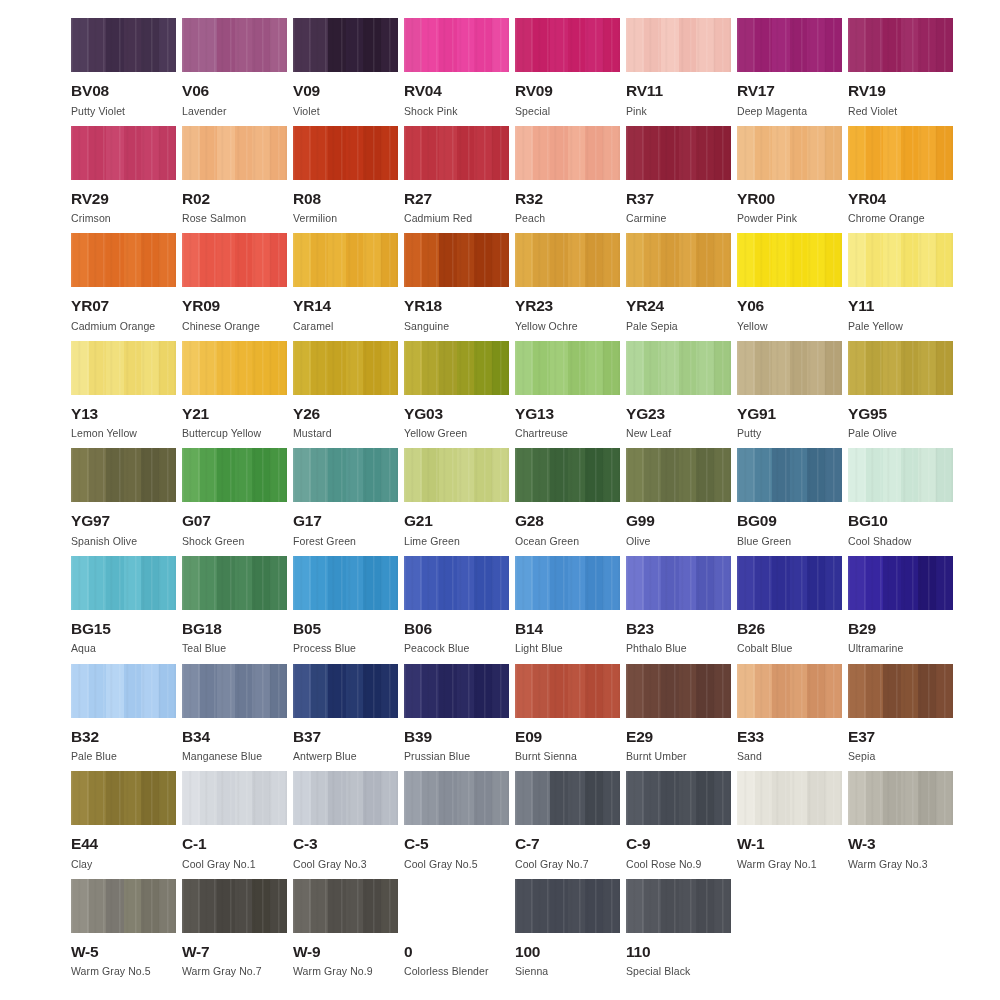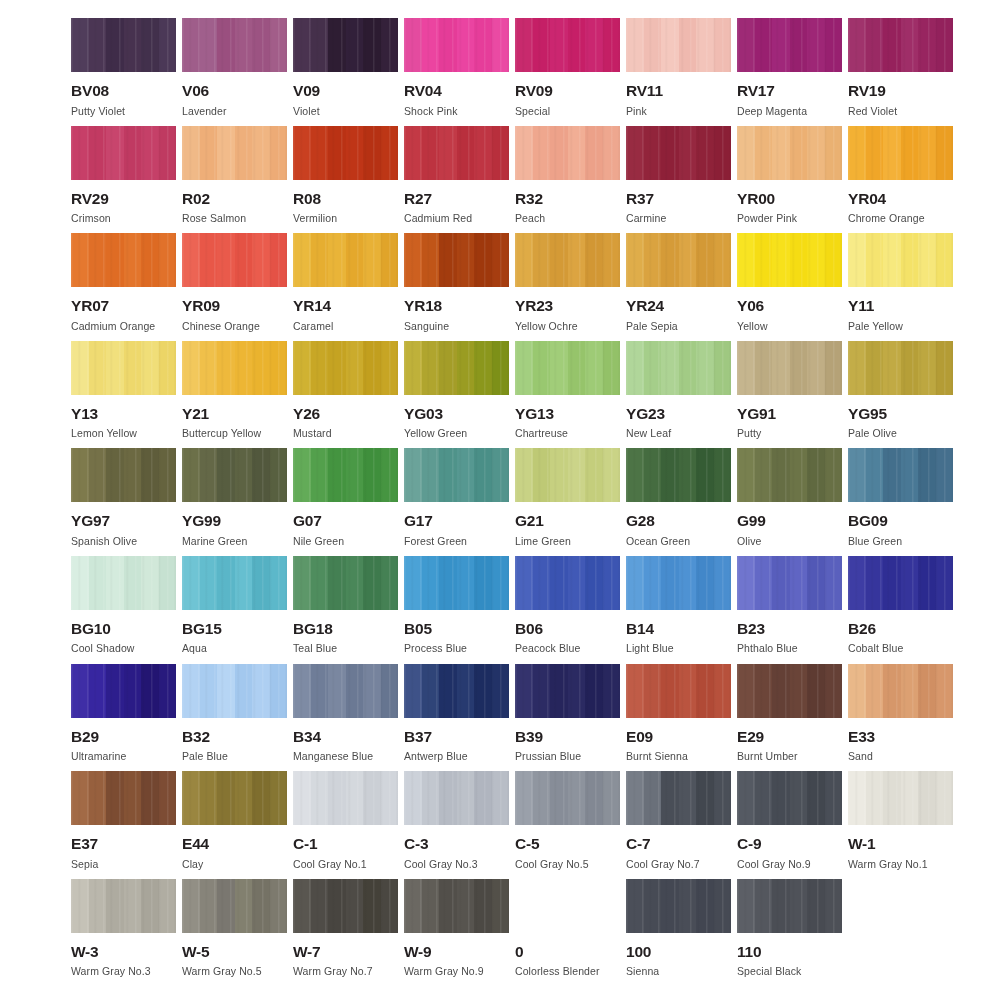--- a/index.html
+++ b/index.html
@@ -585,46 +585,31 @@
             <span style="background: rgb(101, 99, 62); flex: 1 1 0px;"></span>
           </div>
           <div class="streaks"></div>
         </div>
         <div class="code">YG97</div>
         <div class="name">Spanish Olive</div>
       </div>
       <div class="cell">
         <div class="swatch">
           <div class="bands">
-            <span style="background: rgb(108, 112, 73); flex: 1 1 0px;"></span>
-            <span style="background: rgb(100, 104, 71); flex: 1 1 0px;"></span>
-            <span style="background: rgb(87, 93, 64); flex: 1 1 0px;"></span>
-            <span style="background: rgb(93, 99, 67); flex: 1 1 0px;"></span>
-            <span style="background: rgb(82, 88, 61); flex: 1 1 0px;"></span>
-            <span style="background: rgb(88, 96, 64); flex: 1 1 0px;"></span>
-          </div>
-          <div class="streaks"></div>
-        </div>
-        <div class="code">YG99</div>
-        <div class="name">Marine Green</div>
-      </div>
-      <div class="cell">
-        <div class="swatch">
-          <div class="bands">
             <span style="background: rgb(99, 171, 88); flex: 1 1 0px;"></span>
             <span style="background: rgb(83, 160, 76); flex: 1 1 0px;"></span>
             <span style="background: rgb(68, 148, 64); flex: 1 1 0px;"></span>
             <span style="background: rgb(74, 153, 70); flex: 1 1 0px;"></span>
             <span style="background: rgb(63, 143, 60); flex: 1 1 0px;"></span>
             <span style="background: rgb(70, 149, 65); flex: 1 1 0px;"></span>
           </div>
           <div class="streaks"></div>
         </div>
         <div class="code">G07</div>
-        <div class="name">Nile Green</div>
+        <div class="name">Shock Green</div>
       </div>
       <div class="cell">
         <div class="swatch">
           <div class="bands">
             <span style="background: rgb(107, 163, 154); flex: 1 1 0px;"></span>
             <span style="background: rgb(94, 155, 146); flex: 1 1 0px;"></span>
             <span style="background: rgb(79, 147, 138); flex: 1 1 0px;"></span>
             <span style="background: rgb(86, 152, 145); flex: 1 1 0px;"></span>
             <span style="background: rgb(74, 143, 135); flex: 1 1 0px;"></span>
             <span style="background: rgb(82, 148, 140); flex: 1 1 0px;"></span>
@@ -1030,21 +1015,21 @@
             <span style="background: rgb(85, 90, 99); flex: 1 1 0px;"></span>
             <span style="background: rgb(77, 82, 91); flex: 1 1 0px;"></span>
             <span style="background: rgb(70, 75, 84); flex: 1 1 0px;"></span>
             <span style="background: rgb(76, 81, 89); flex: 1 1 0px;"></span>
             <span style="background: rgb(66, 71, 79); flex: 1 1 0px;"></span>
             <span style="background: rgb(73, 78, 87); flex: 1 1 0px;"></span>
           </div>
           <div class="streaks"></div>
         </div>
         <div class="code">C-9</div>
-        <div class="name">Cool Gray No.9</div>
+        <div class="name">Cool Rose No.9</div>
       </div>
       <div class="cell">
         <div class="swatch">
           <div class="bands">
             <span style="background: rgb(236, 234, 226); flex: 1 1 0px;"></span>
             <span style="background: rgb(229, 227, 218); flex: 1 1 0px;"></span>
             <span style="background: rgb(223, 221, 212); flex: 1 1 0px;"></span>
             <span style="background: rgb(228, 226, 217); flex: 1 1 0px;"></span>
             <span style="background: rgb(219, 217, 208); flex: 1 1 0px;"></span>
             <span style="background: rgb(224, 222, 213); flex: 1 1 0px;"></span>

